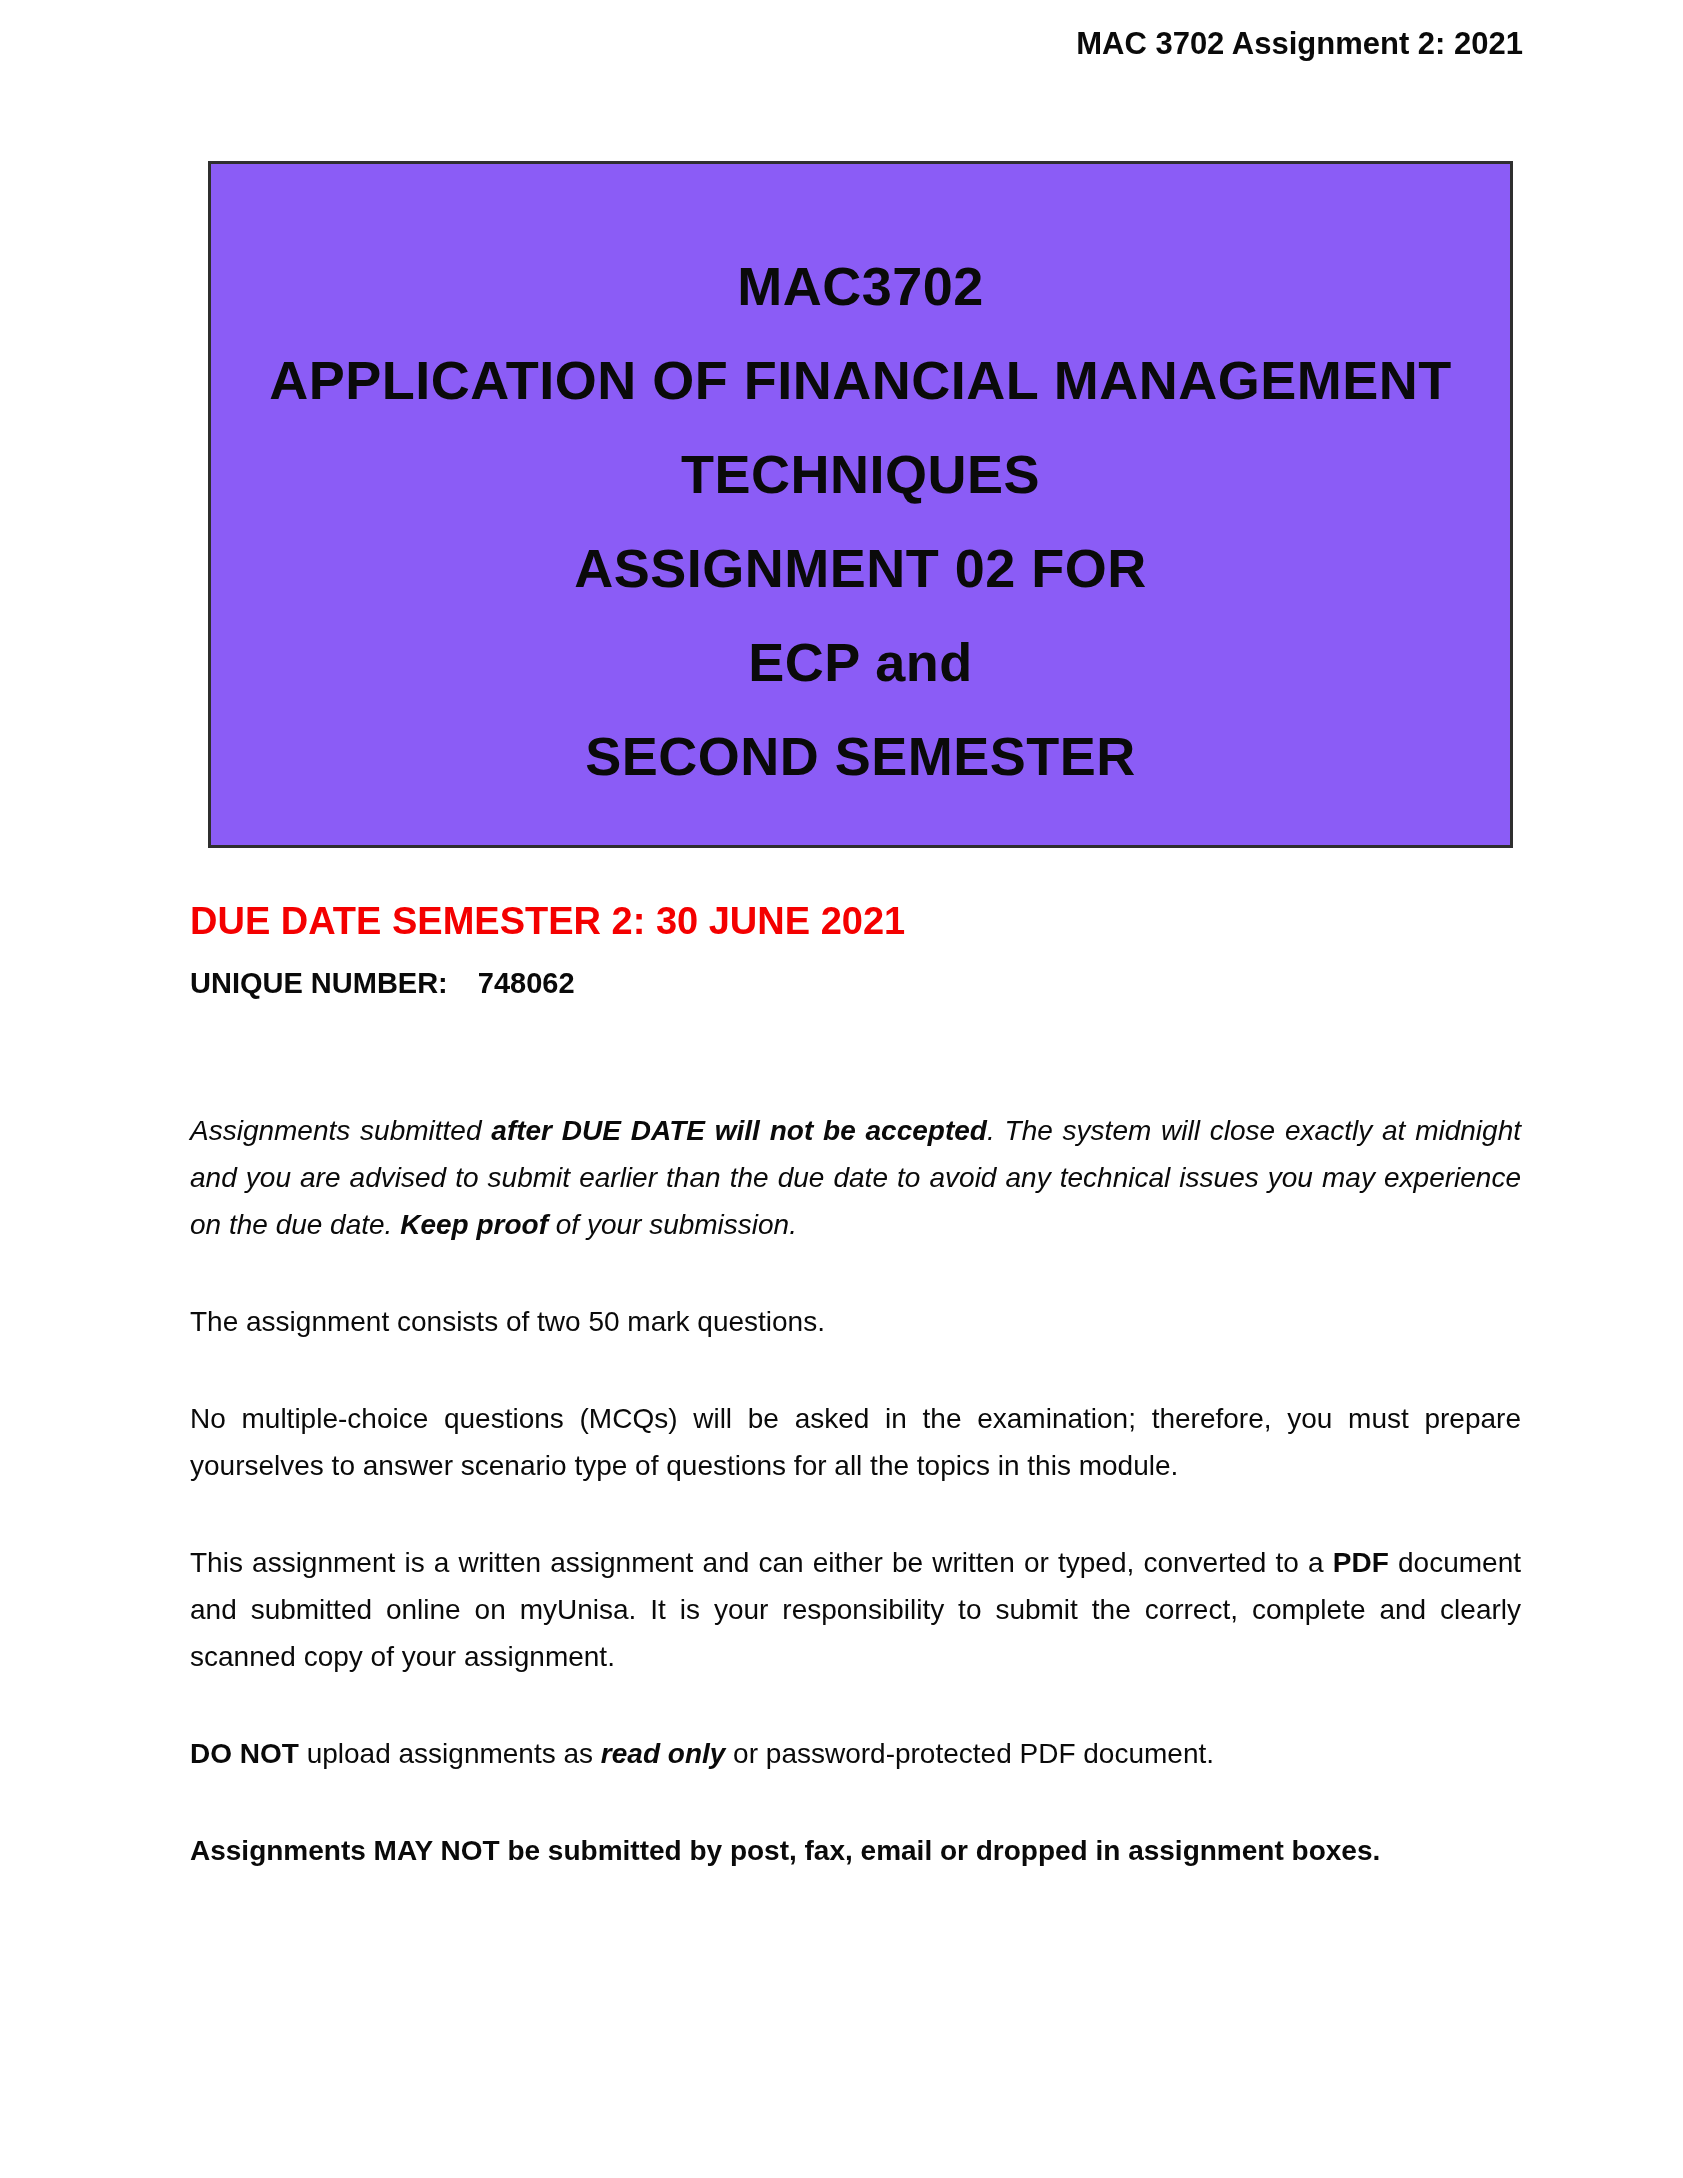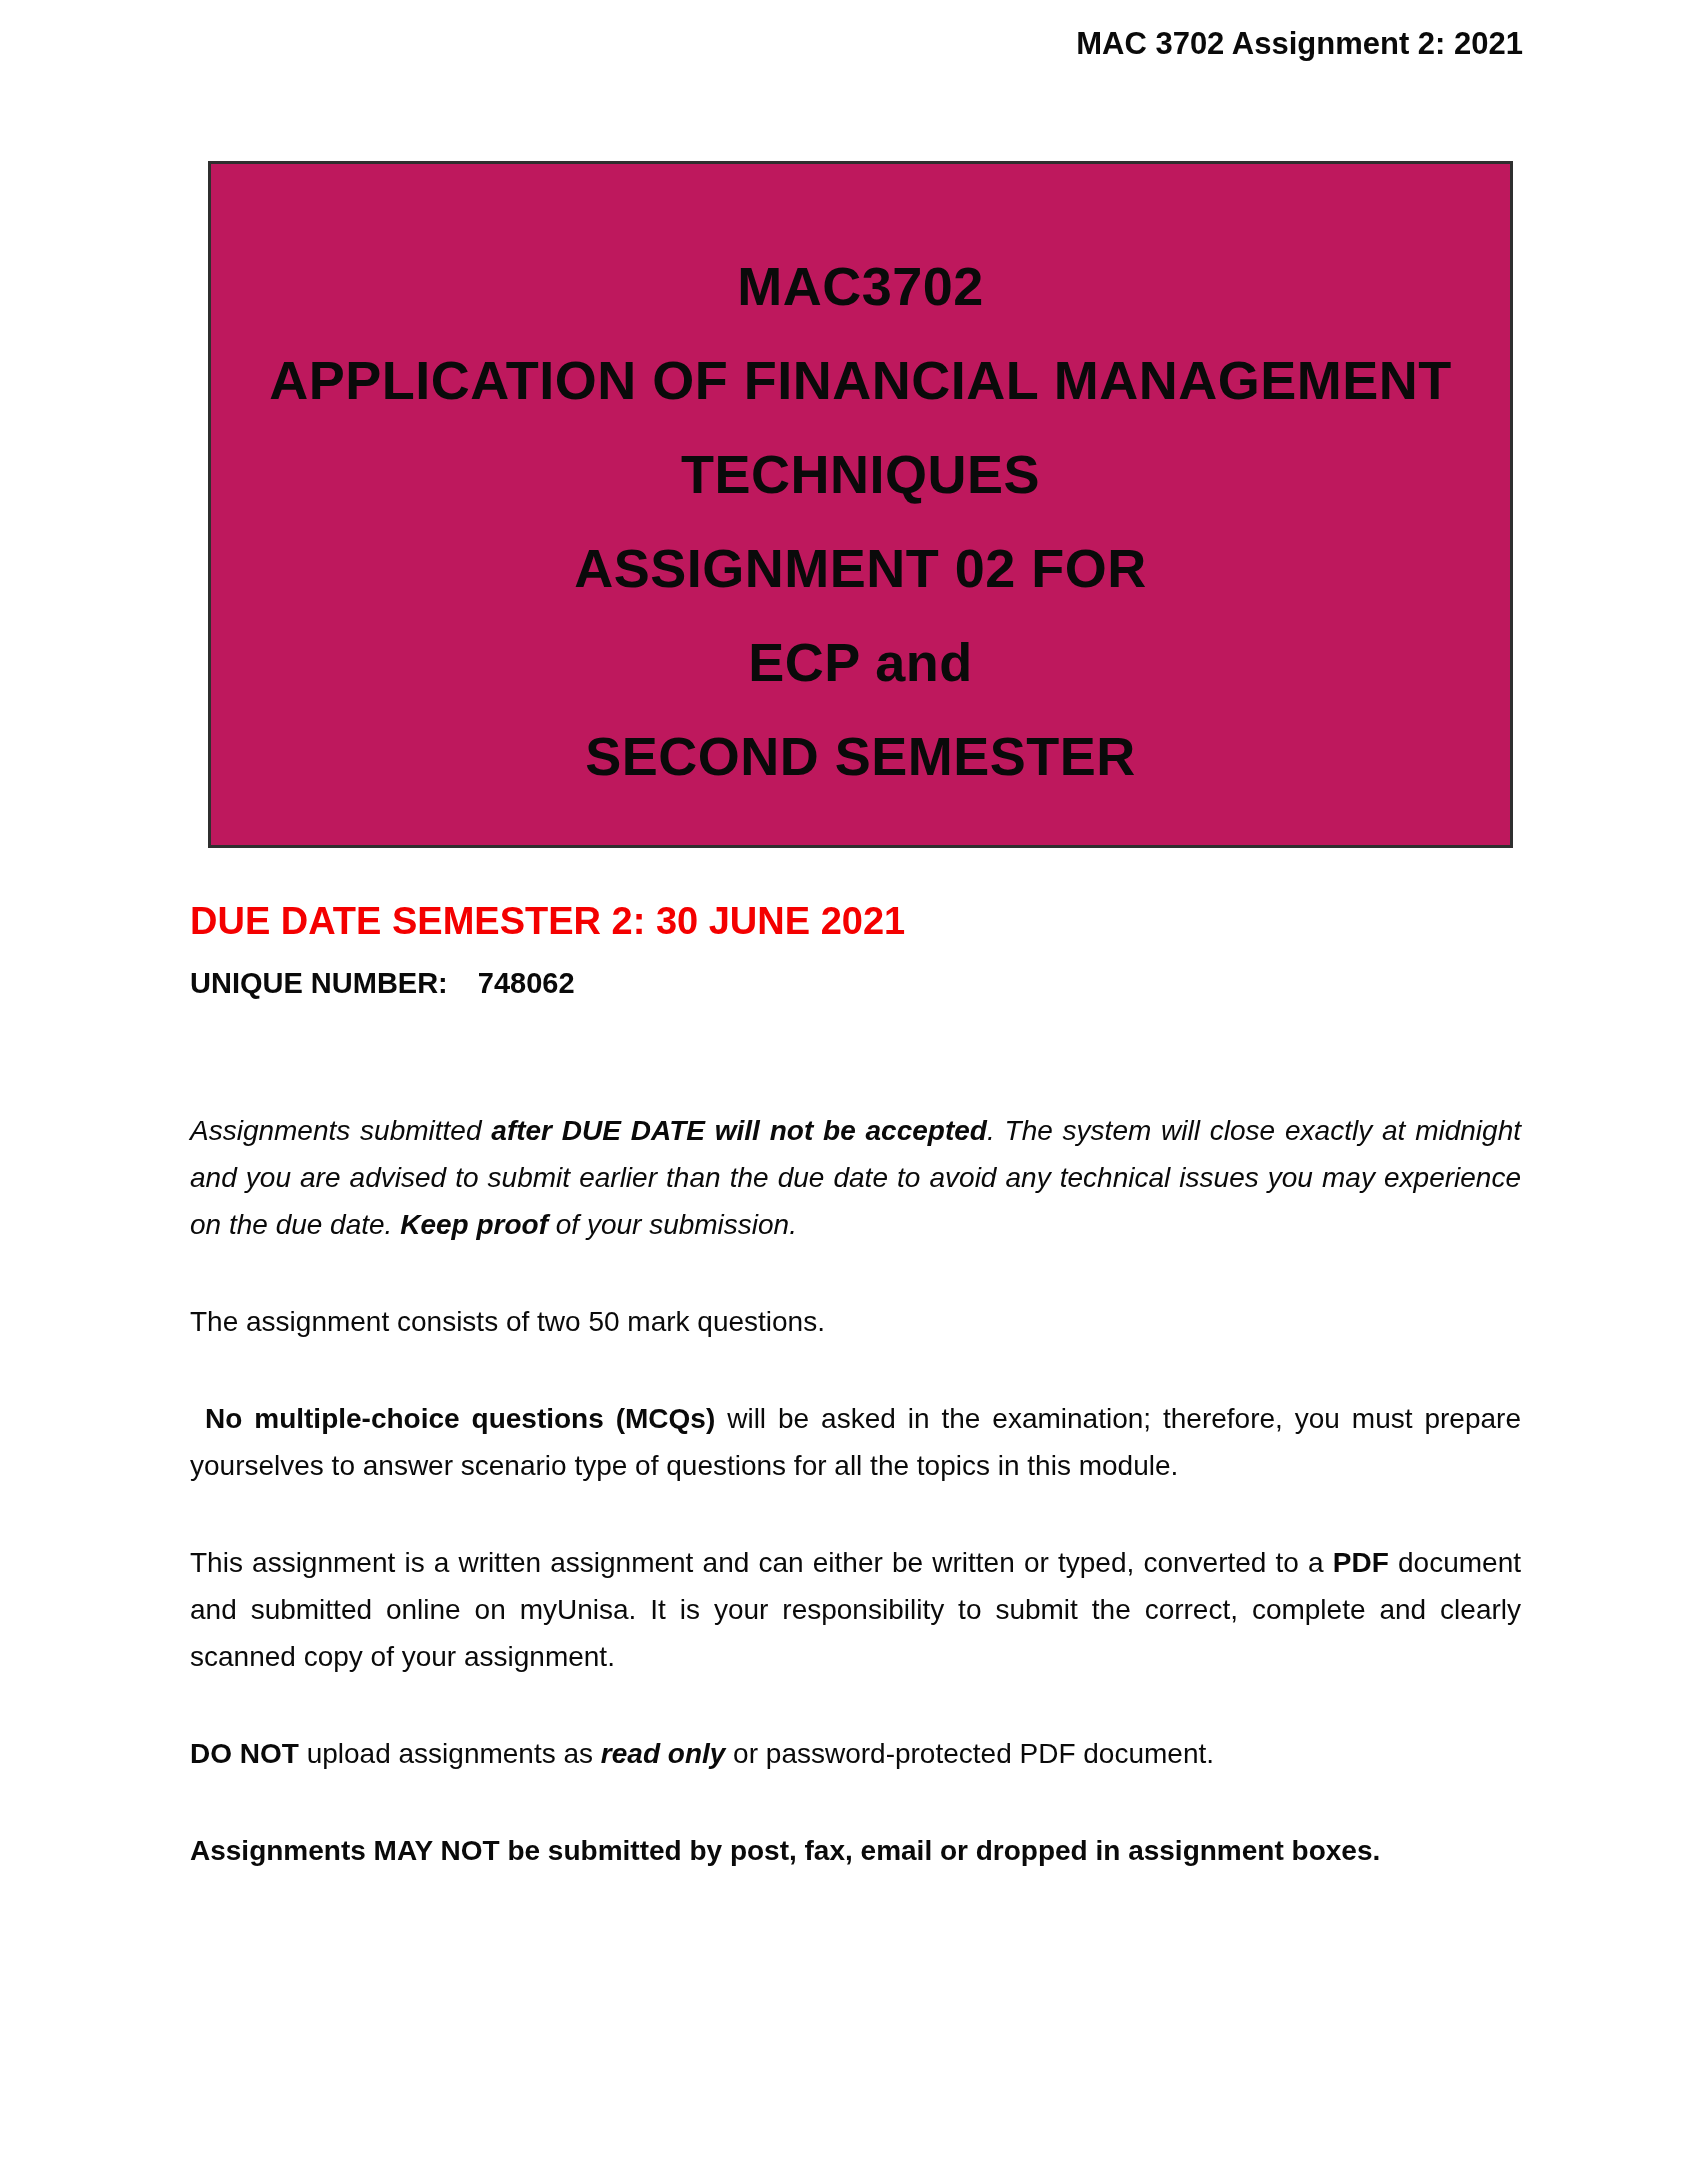--- a/index.html
+++ b/index.html
@@ -24,21 +24,21 @@
   }
 
   
   .title-box {
     position: absolute;
     left: 208px;
     top: 161px;
     width: 1305px;
     height: 687px;
     box-sizing: border-box;
-    background: #be185d;
+    background: #8b5cf6;
     border: 3px solid #2f2f2f;
     padding-top: 75px;
     text-align: center;
   }
   .title-line {
     font-size: 54px;
     font-weight: bold;
     line-height: 94px;
     letter-spacing: 0.5px;
     white-space: nowrap;
@@ -102,20 +102,20 @@
   <div class="due-block">
     <div class="due-line red">DUE DATE SEMESTER 2: 30 JUNE 2021</div>
     <div class="unique-line">
       <span>UNIQUE NUMBER:</span><span class="unique-value">748062</span>
     </div>
   </div>
 
   <div class="body-text">
     <p class="italic justify"><span>Assignments submitted </span><span style="font-weight: bold;">after DUE DATE will not be accepted</span><span>. The system will close exactly at midnight and you are advised to submit earlier than the due date to avoid any technical issues you may experience on the due date. </span><span style="font-weight: bold;">Keep proof</span><span> of your submission.</span></p>
     <p class=""><span>The assignment consists of two 50 mark questions.</span></p>
-    <p class="justify"><span style="font-weight: bold; margin-left: 15px;">No multiple-choice questions (MCQs)</span><span> will be asked in the examination; therefore, you must prepare yourselves to answer scenario type of questions for all the topics in this module.</span></p>
+    <p class="justify"><span style="font-weight: normal;">No multiple-choice questions (MCQs)</span><span> will be asked in the examination; therefore, you must prepare yourselves to answer scenario type of questions for all the topics in this module.</span></p>
     <p class="justify"><span>This assignment is a written assignment and can either be written or typed, converted to a </span><span style="font-weight: bold;">PDF</span><span> document and submitted online on myUnisa. It is your responsibility to submit the correct, complete and clearly scanned copy of your assignment.</span></p>
     <p class=""><span style="font-weight: bold;">DO NOT</span><span> upload assignments as </span><span style="font-weight: bold; font-style: italic;">read only</span><span> or </span><span style="font-weight: normal;">password-protected</span><span> PDF document.</span></p>
     <p class="bold"><span>Assignments MAY NOT be submitted by post, fax, email or dropped in assignment boxes.</span></p>
   </div>
 
 </div>
 
 
 </body></html>

